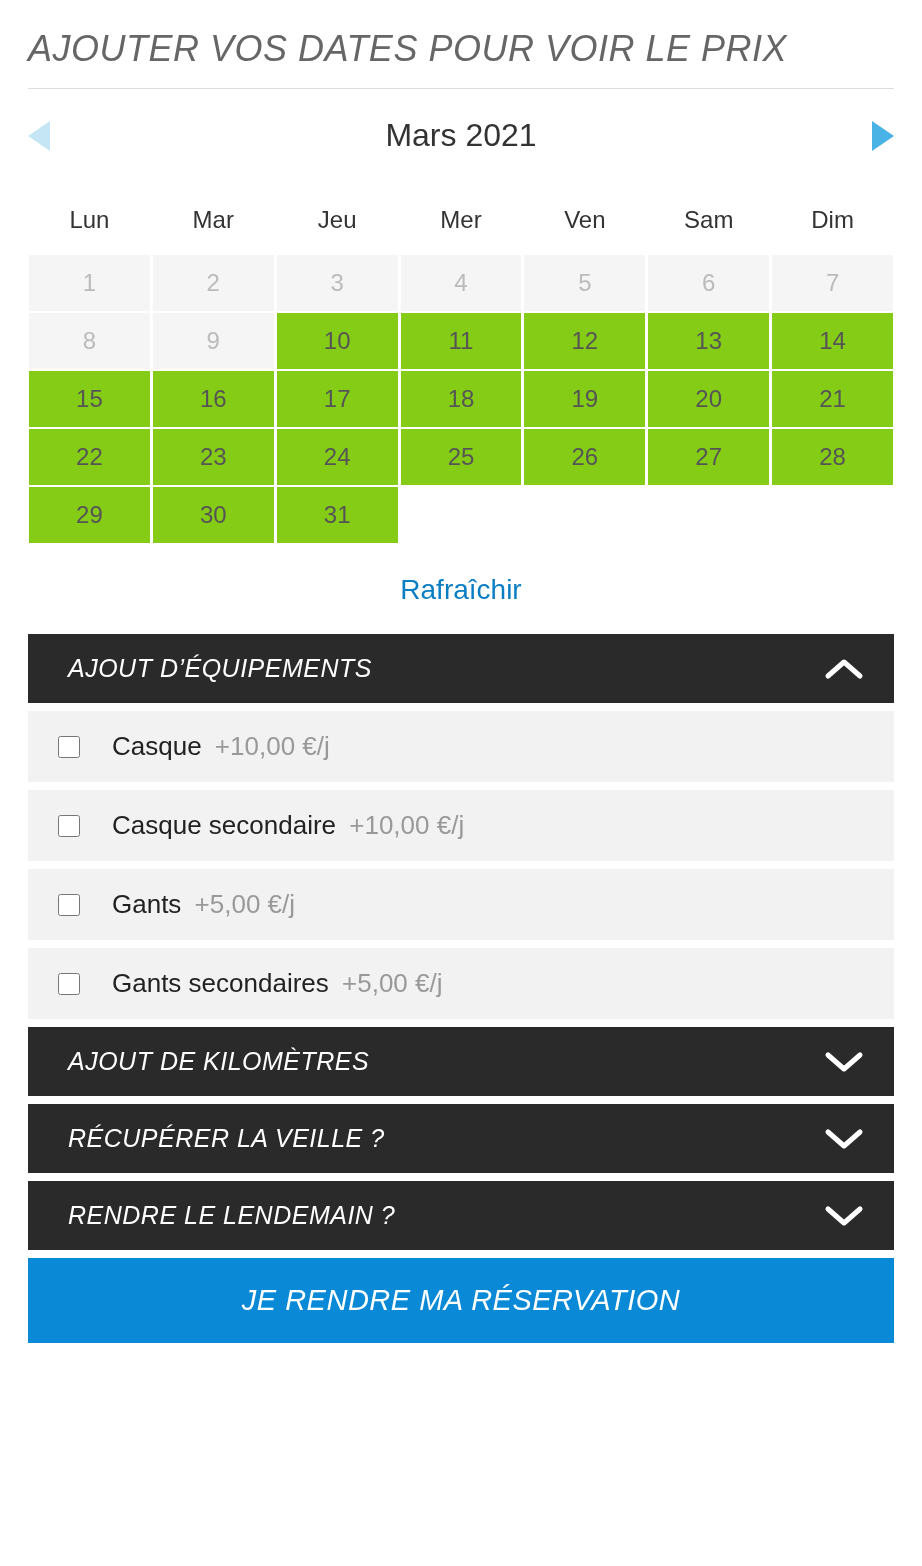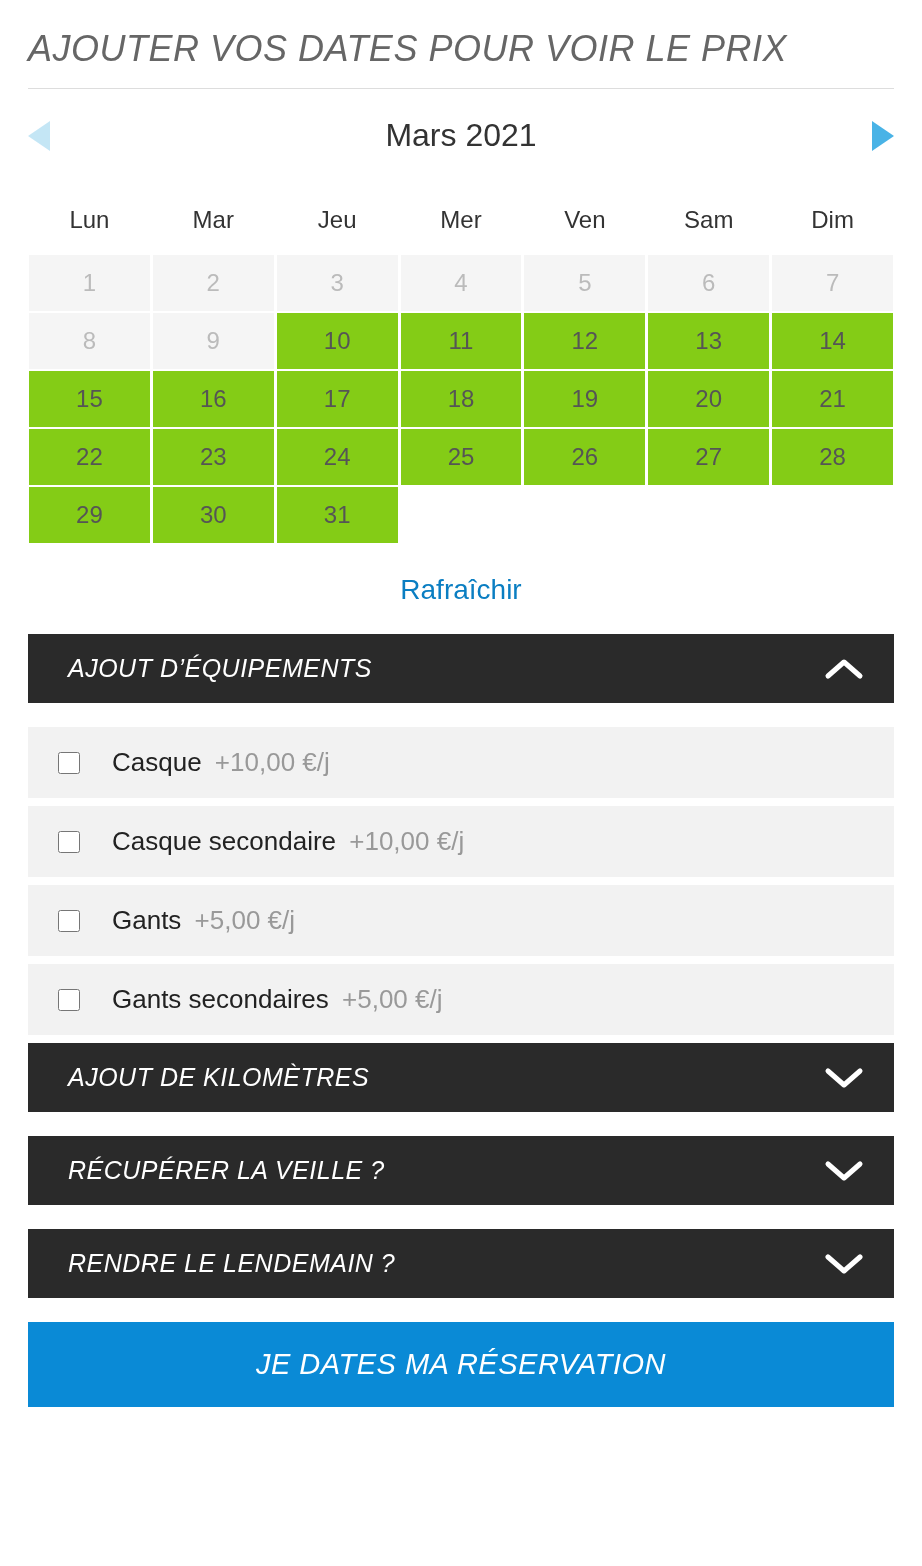--- a/index.html
+++ b/index.html
@@ -80,21 +80,21 @@
     cursor: pointer;
   }
   .accordion {
     background: #2a2a2a;
     color: #fff;
     padding: 20px 30px 20px 40px;
     display: flex;
     align-items: center;
     justify-content: space-between;
     cursor: pointer;
-    margin-bottom: 24px;
+    margin-bottom: 8px;
   }
   .accordion-title {
     font-size: 25px;
     font-style: italic;
     font-weight: 400;
     letter-spacing: 0.5px;
   }
   .chevron {
     display: inline-flex;
   }
@@ -264,13 +264,13 @@
 
 <div class="accordion">
   <span class="accordion-title">RENDRE LE LENDEMAIN ?</span>
   <span class="chevron">
     <svg width="40" height="22" viewBox="0 0 40 22">
         <polyline points="4,4 20,18 36,4" stroke="#fff" stroke-width="5" fill="none" stroke-linecap="round" stroke-linejoin="round"></polyline>
       </svg>
   </span>
 </div>
 
-<div class="validate-btn">JE DATES MA RÉSERVATION</div>
+<div class="validate-btn">JE RENDRE MA RÉSERVATION</div>
 
 </body></html>

